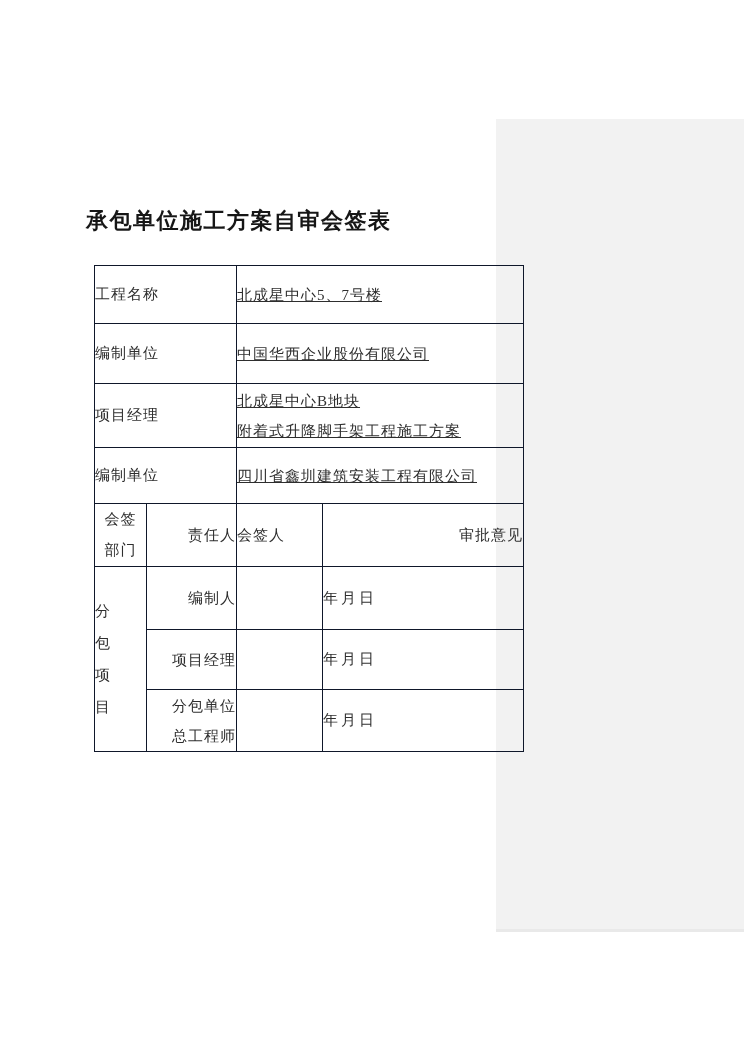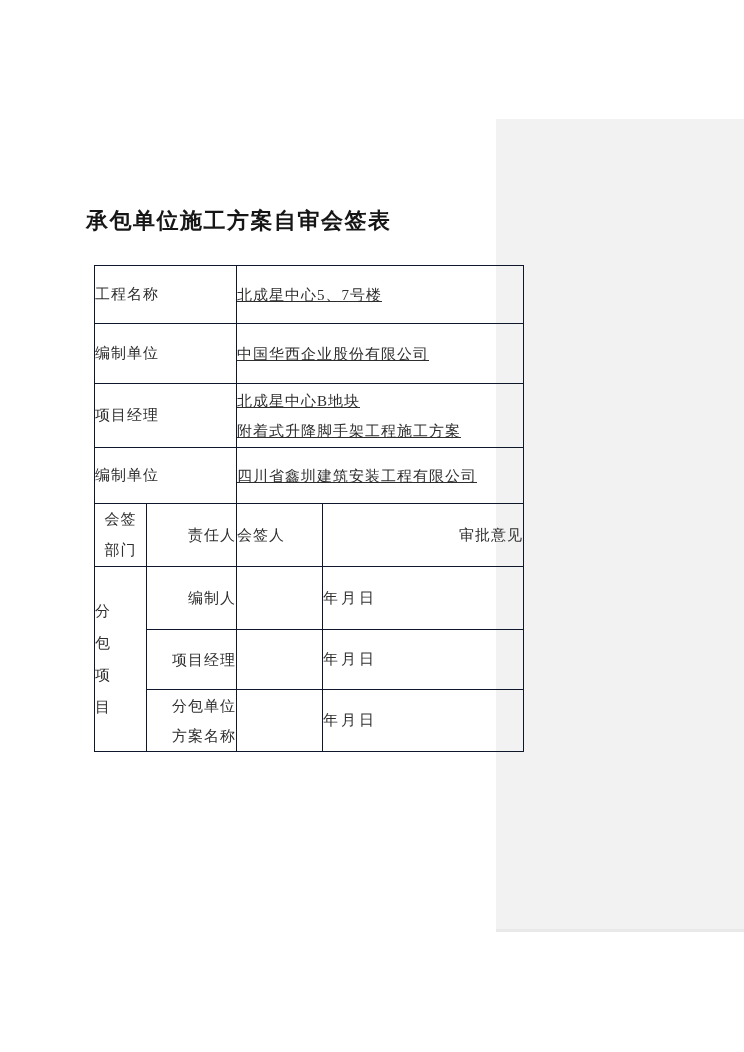--- a/index.html
+++ b/index.html
@@ -149,21 +149,21 @@
           <div></div>
         </td>
         <td></td>
         <td class="opinion">
           <span class="date-text">年月日</span>
         </td>
       </tr>
       <tr class="h8">
         <td class="role">
           <div>分包单位</div>
-          <div>方案名称</div>
+          <div>总工程师</div>
         </td>
         <td></td>
         <td class="opinion">
           <span class="date-text">年月日</span>
         </td>
       </tr>
     </tbody>
   </table>
 
 </div>

